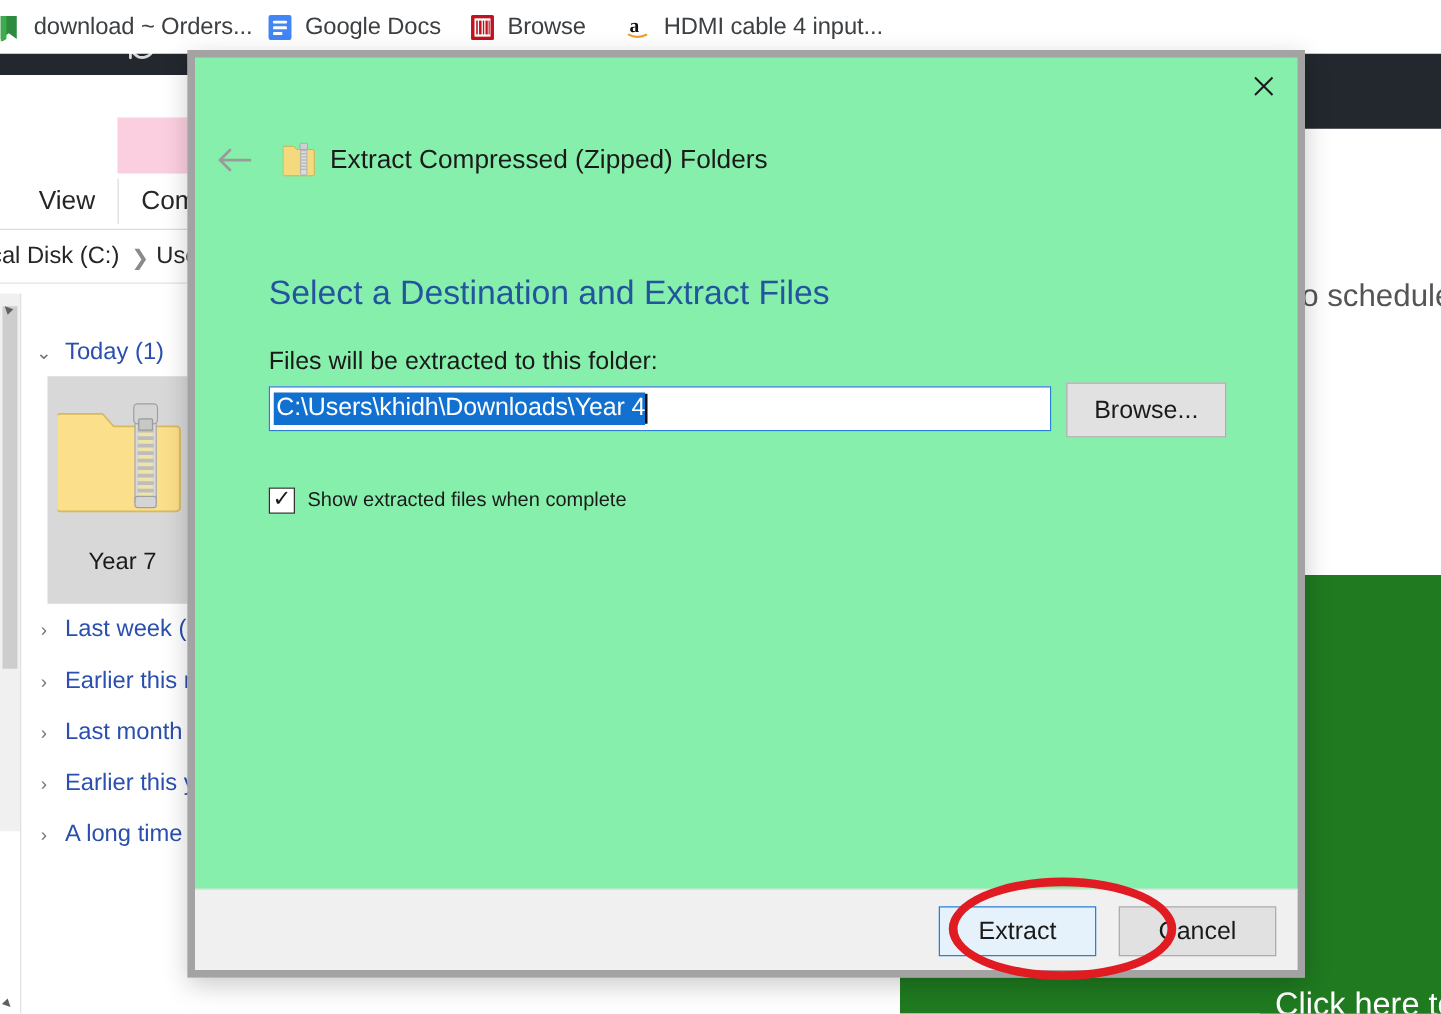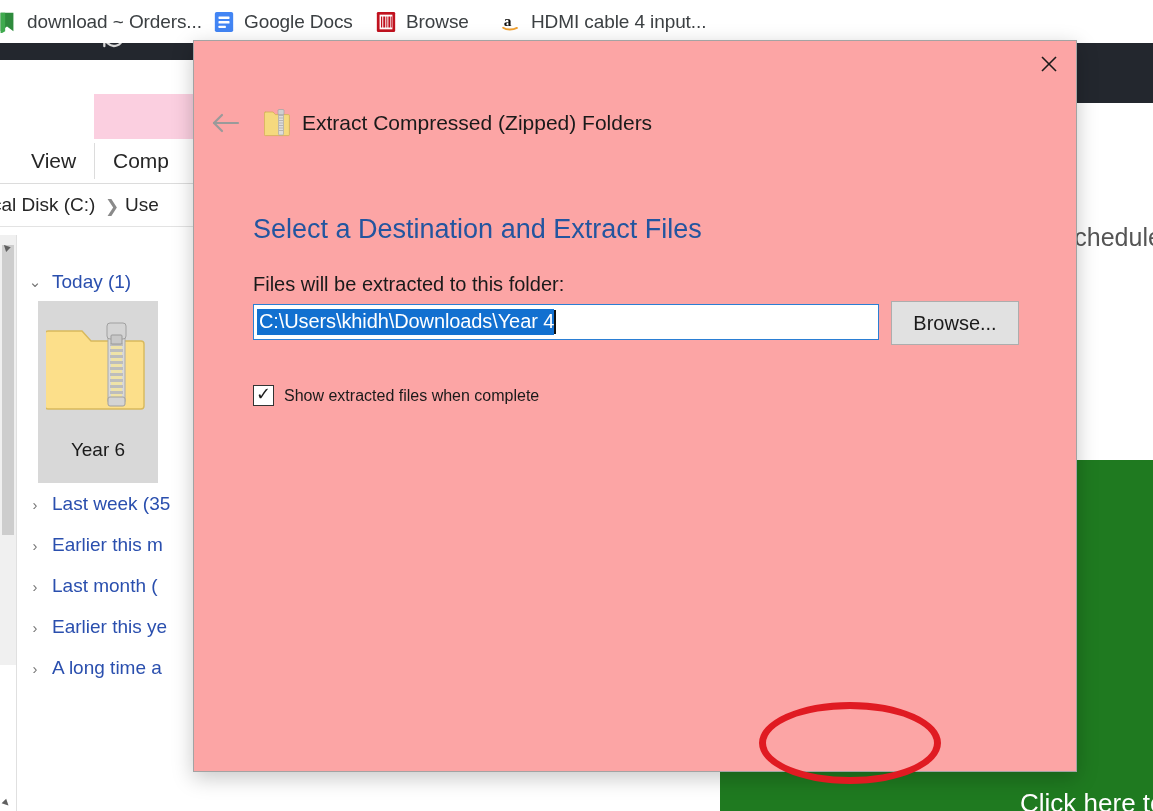--- a/index.html
+++ b/index.html
@@ -288,25 +288,24 @@
     background: #e6e6e6;
     border: 1px solid #b4b4b4;
     z-index: 9;
   }
 
   
   .dialog {
     position: absolute;
     left: 150px; top: 40px;
     width: 882px; height: 730px;
-    background: #fca5a5;
-    border: 1px solid #a3a3a3;
+    background: #86efac;
+    border: 6px solid #a3a3a3;
     box-shadow: 0 6px 20px rgba(0,0,0,0.22);
     z-index: 20;
-    margin-left: 43px;
   }
   .dlg-close {
     position: absolute;
     right: 4px; top: 4px;
     width: 46px; height: 38px;
     display: flex; align-items: center; justify-content: center;
     cursor: default;
   }
   .dlg-header {
     position: absolute;
@@ -492,21 +491,21 @@
               <rect x="64" y="52" width="13" height="3"></rect>
             <rect x="64" y="58" width="13" height="3"></rect>
               <rect x="64" y="64" width="13" height="3"></rect>
             <rect x="64" y="70" width="13" height="3"></rect>
           </g>
           <rect x="61" y="2" width="19" height="16" rx="3" fill="#d4d4d4" stroke="#a0a0a0"></rect>
           <rect x="65" y="14" width="11" height="9" rx="1" fill="#c8c8c8" stroke="#9a9a9a"></rect>
           <rect x="62" y="76" width="17" height="9" rx="2" fill="#d4d4d4" stroke="#a0a0a0"></rect>
         </svg>
       </div>
-      <div class="tile-label">Year 6</div>
+      <div class="tile-label">Year 7</div>
     </div>
 
     <div class="group-row" style="top:448px;">
       <span class="group-chev">›</span>
       <span class="group-label">Last week (35</span>
     </div>
     <div class="group-row" style="top:489px;">
       <span class="group-chev">›</span>
       <span class="group-label">Earlier this m</span>
     </div>
@@ -655,17 +654,21 @@
       <div class="browse-btn">Browse...</div>
 
       <div class="cb-row">
         <span class="cb-box">
           <span class="cb-check">✓</span>
         </span>
         <span class="cb-label">Show extracted files when complete</span>
       </div>
     </div>
 
+    <div class="dlg-footer">
+      <div class="btn-extract">Extract</div>
+      <div class="btn-cancel">Cancel</div>
+    </div>
   </div>
 
   <div class="red-ellipse"></div>
 
 </div>
 
 </body></html>

